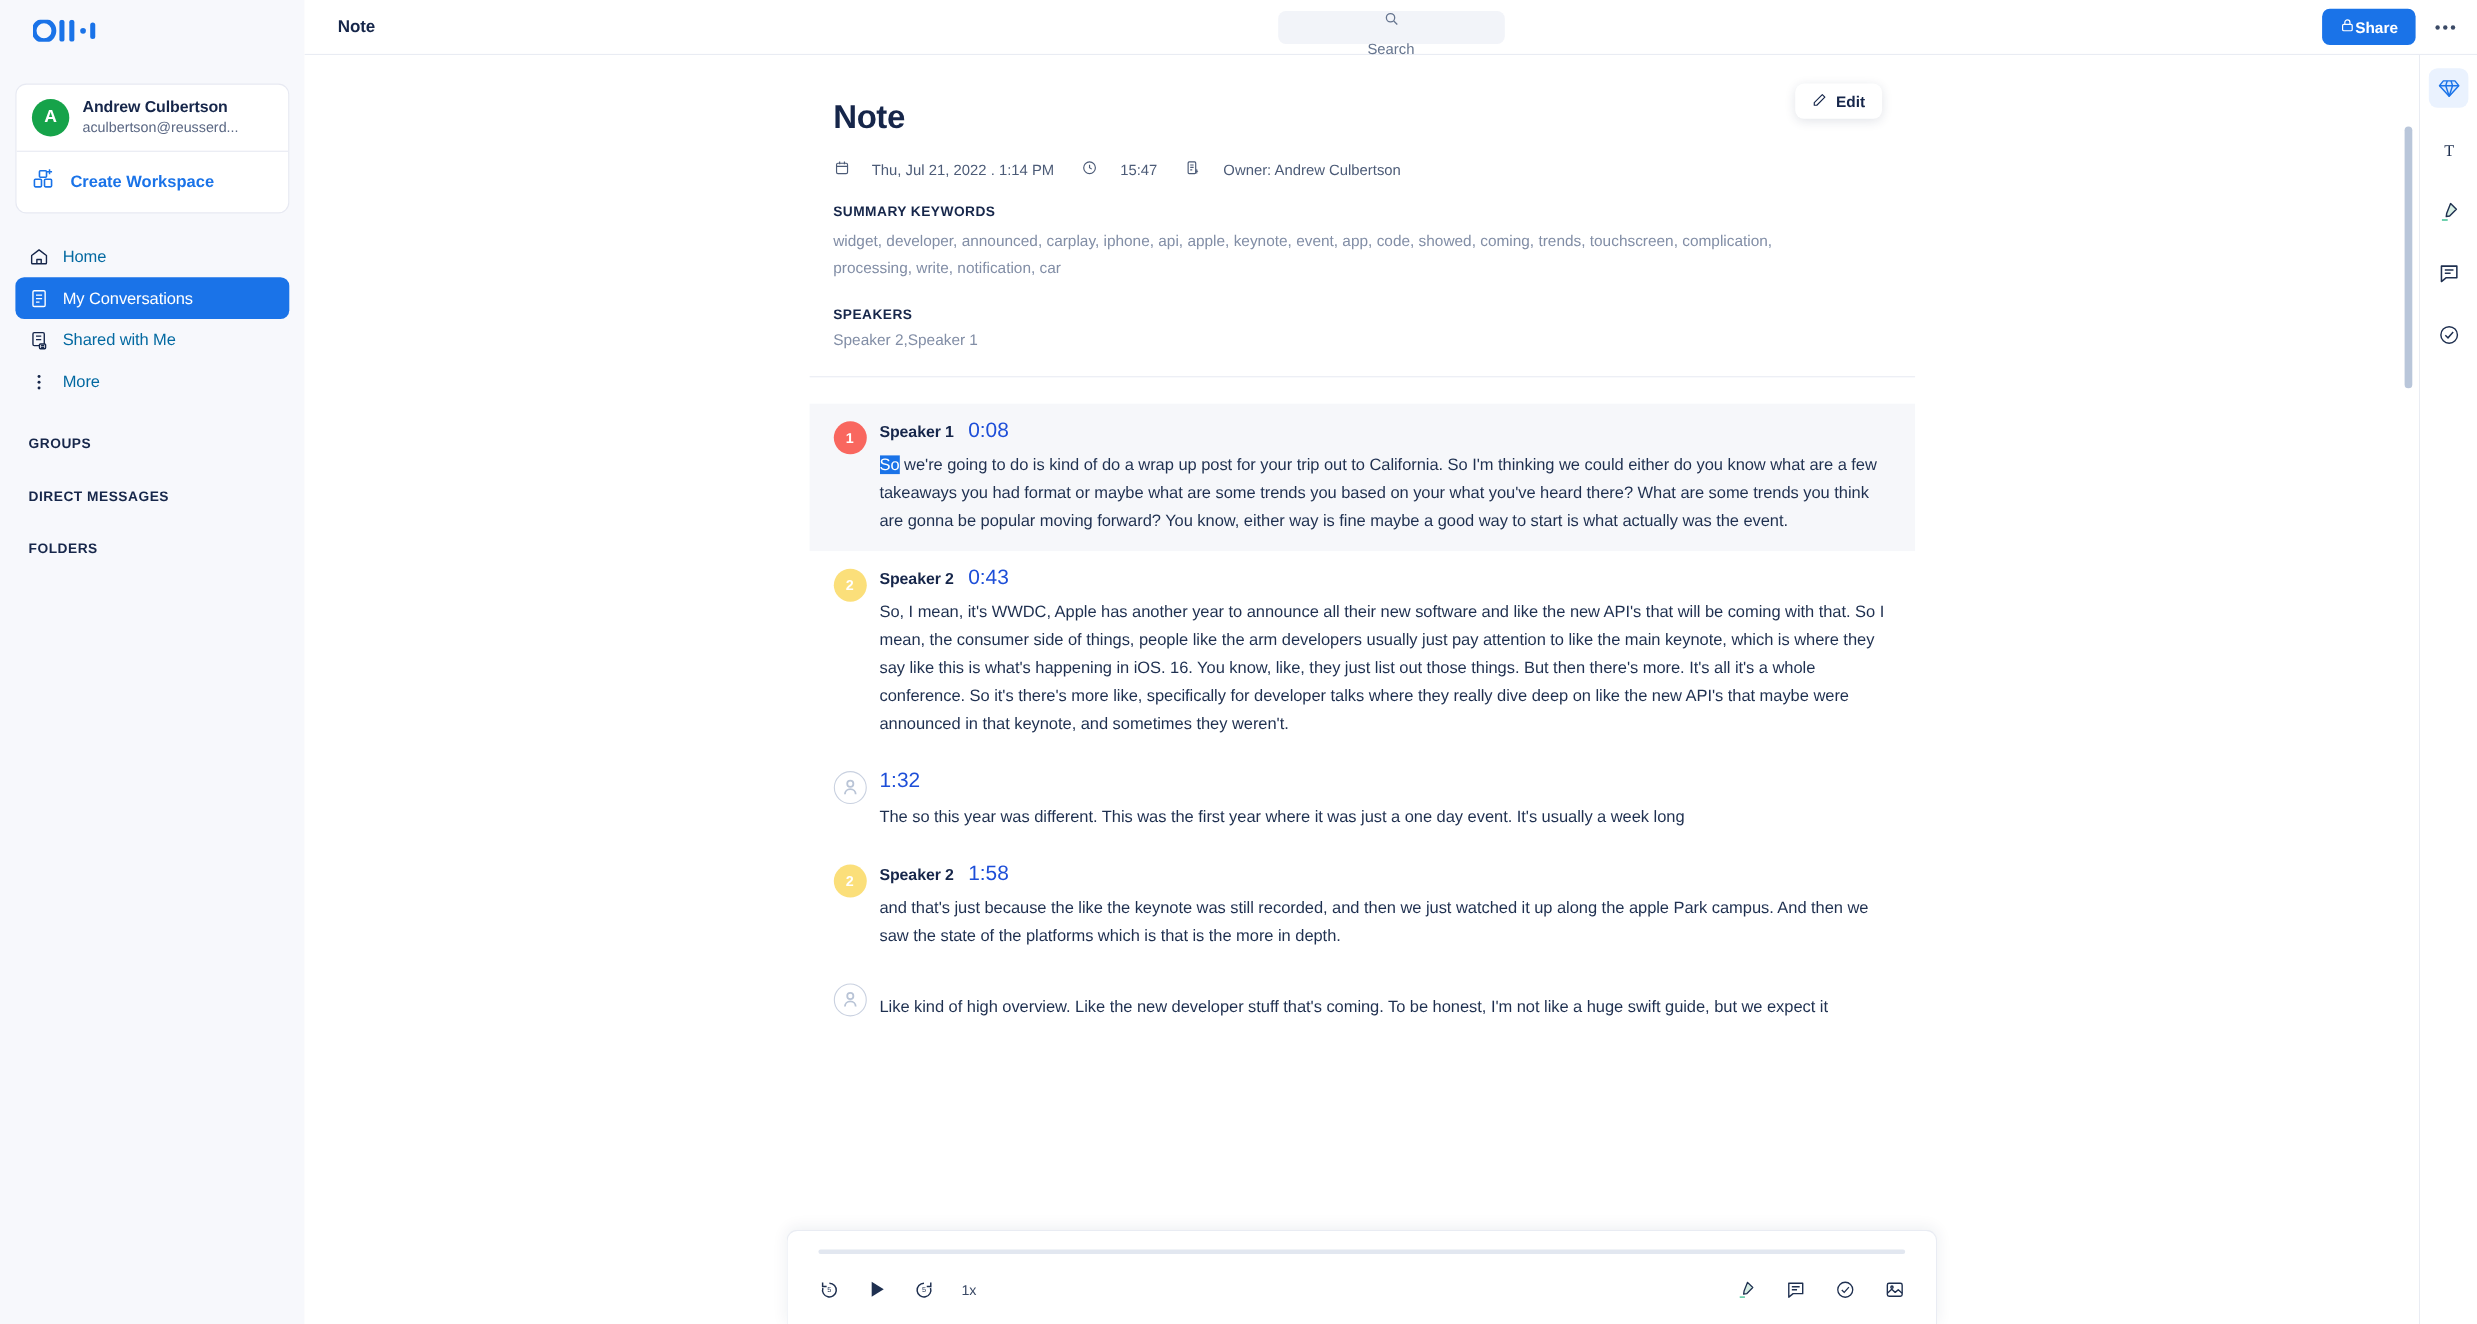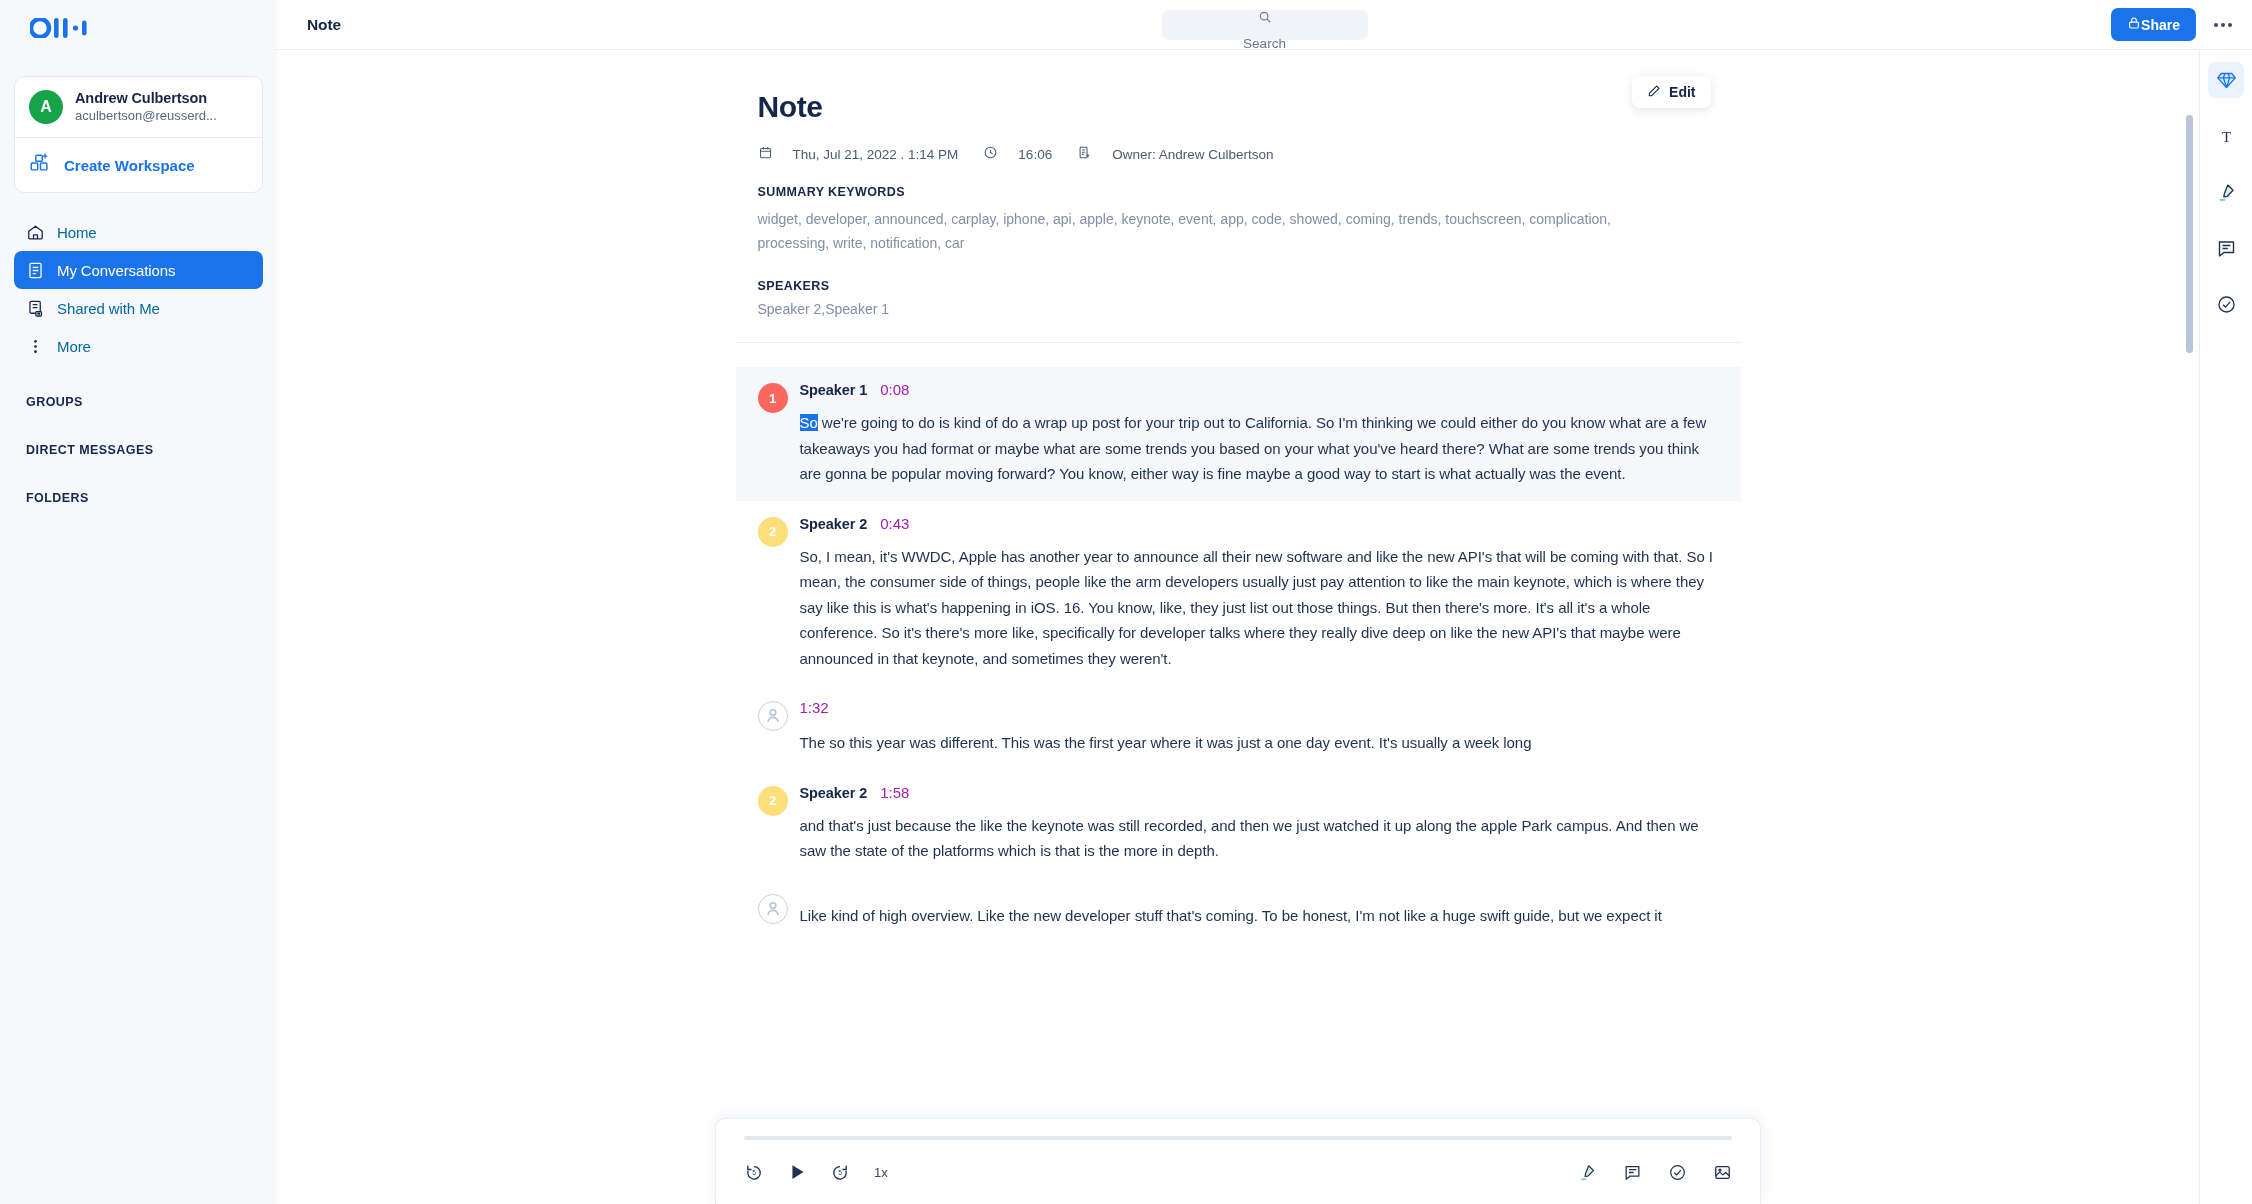--- a/index.html
+++ b/index.html
@@ -124,21 +124,21 @@
   .block.hovered { background: #f6f7fa; }
   .blk-avatar { flex: 0 0 30px; width: 30px; height: 30px; border-radius: 50%;
     display: flex; align-items: center; justify-content: center;
     font-size: 13px; font-weight: 600; color: #ffffff; margin-top: 2px; }
   .blk-avatar.spk1 { background: #f9675f; }
   .blk-avatar.spk2 { background: #fbdf7a; color: #ffffff; }
   .blk-avatar.anon { background: #ffffff; border: 1.5px solid #c9d1e0; }
   .blk-body { flex: 1 1 auto; min-width: 0; }
   .blk-head { display: flex; align-items: baseline; gap: 13px; height: 20px; }
   .blk-speaker { font-size: 14.5px; font-weight: 700; color: #16264a; letter-spacing:-0.1px;}
-  .blk-time { font-size: 15px; color: #a21caf; }
+  .blk-time { font-size: 19px; color: #1d4ed8; }
   .blk-text { font-size: 15px; line-height: 25.5px; color: #1f3050; margin-top: 9px; letter-spacing: -0.05px; }
   .blk-text.nohead { margin-top: 11px; }
   .sel { background: #1a73e8; color: #ffffff; }
 
   
   .player-wrap { position: absolute; left: 0; right: 0; bottom: 0; display: flex; justify-content: center; pointer-events: none; }
   .player {
     width: 1046px; height: 86px;
     background: #ffffff;
     border: 1px solid #e9ecf3;
@@ -314,21 +314,21 @@
               </span>
               <span>Thu, Jul 21, 2022 . 1:14 PM</span>
             </div>
             <div class="meta-item">
               <span>
                 <svg width="15" height="15" viewBox="0 0 24 24" fill="none" stroke="#4c5b77" stroke-width="1.7">
                   <circle cx="12" cy="12" r="8.5"></circle>
                     <path d="M12 7.5V12l3.2 2"></path>
                 </svg>
               </span>
-              <span>16:06</span>
+              <span>15:47</span>
             </div>
             <div class="meta-item">
               <span>
                 <svg width="15" height="15" viewBox="0 0 24 24" fill="none" stroke="#4c5b77" stroke-width="1.7">
                   <rect x="5" y="3.5" width="11" height="17" rx="1.5"></rect>
                   <path d="M8 8h5M8 11.5h5M8 15h3"></path>
                   <path d="M17.5 14v6.5M15.5 17h4" stroke-width="1.5"></path>
                 </svg>
               </span>
               <span>Owner: Andrew Culbertson</span>

